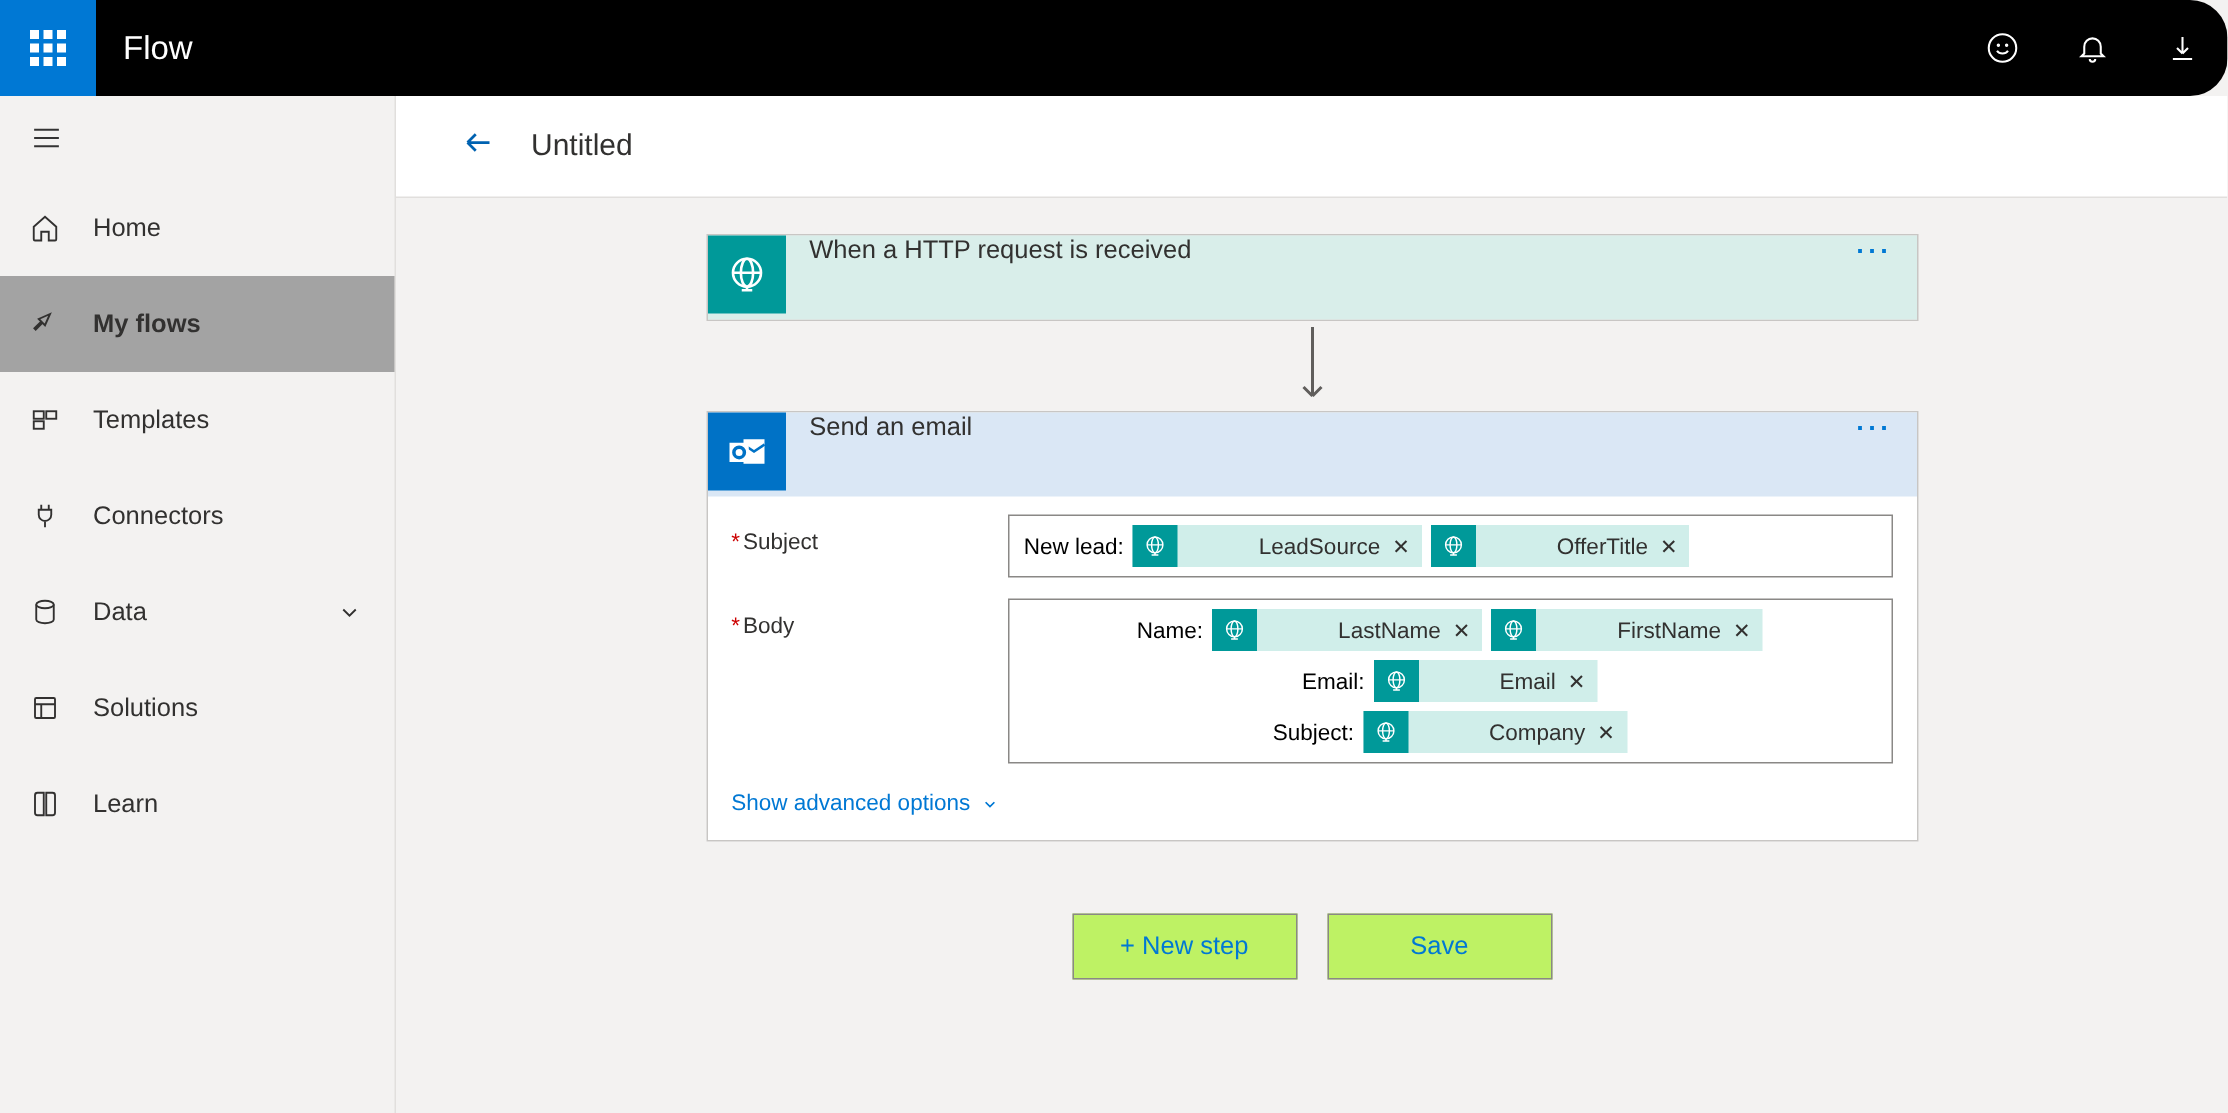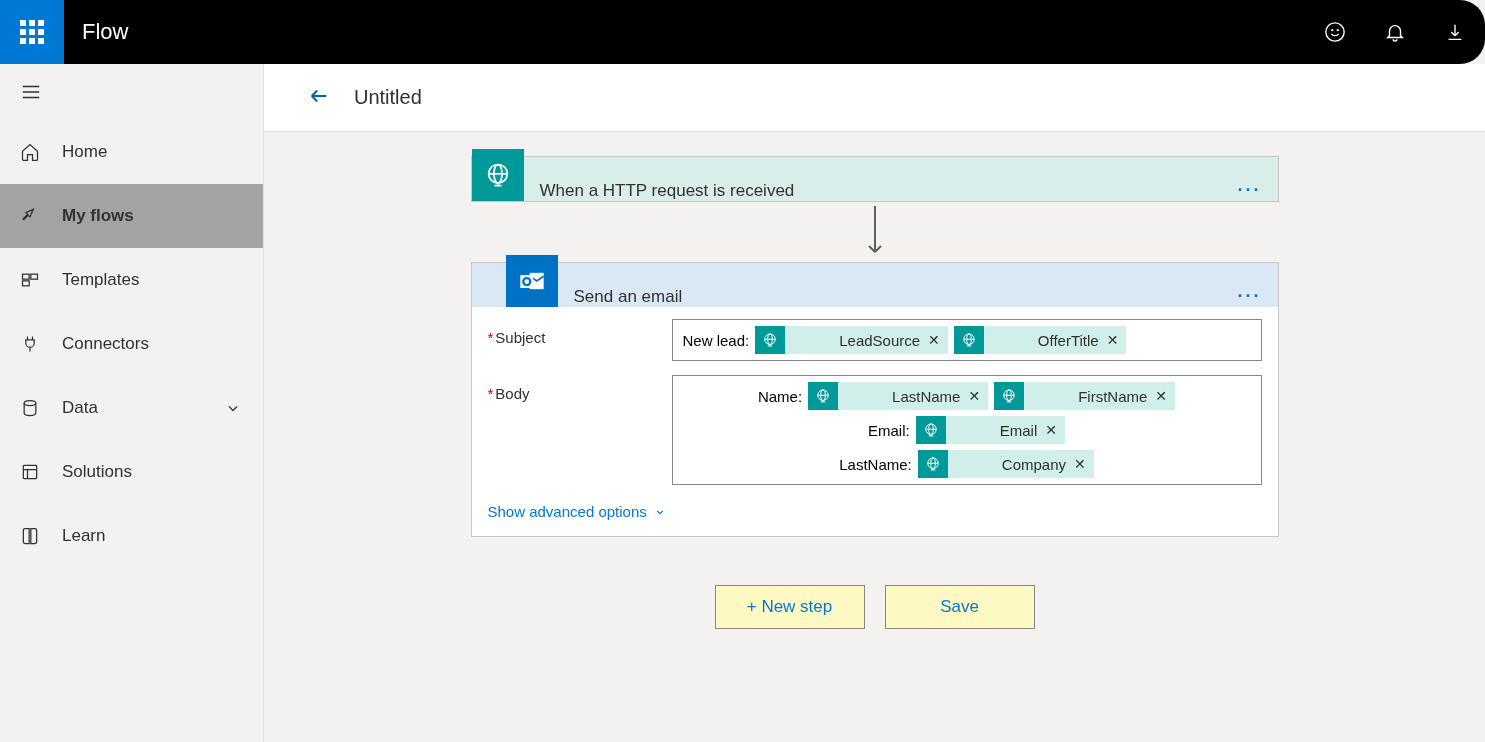--- a/index.html
+++ b/index.html
@@ -19,23 +19,23 @@
   .nav-item { height: 64px; display: flex; align-items: center; padding-left: 20px; gap: 22px; font-size: 17px; color: #323130; cursor: pointer; }
   .nav-item.active { background: #a3a3a3; font-weight: 600; }
   .nav-item svg { width: 20px; height: 20px; stroke: #323130; fill: none; stroke-width: 1.5; }
   .nav-item .chev { margin-left: auto; margin-right: 20px; }
   .main { flex: 1; display: flex; flex-direction: column; }
   .titlebar { height: 68px; background: #fff; border-bottom: 1px solid #e1dfdd; display: flex; align-items: center; padding-left: 44px; gap: 24px; }
   .back-arrow svg { width: 22px; height: 22px; stroke: #0062b1; fill: none; stroke-width: 2; }
   .flow-title { font-size: 20px; color: #323130; }
   .canvas { flex: 1; overflow: auto; padding: 24px 16px; }
   .card { width: 808px; margin: 0 auto; border: 1px solid #c8c6c4; background: #fff; }
-  .card-header { height: 44px; display: flex; align-items: flex-end; }
+  .card-header { height: 56px; display: flex; align-items: flex-start; }
   .card-trigger .card-header { background: #d9eeea; }
-  .card-action .card-header { background: #dae7f5; padding-left: 34px; }
+  .card-action .card-header { background: #dae7f5; }
   .card-icon { width: 52px; height: 52px; display: flex; align-items: center; justify-content: center; }
   .card-trigger .card-icon { background: #009999; }
   .card-action .card-icon { background: #0072c6; }
   .card-icon svg { width: 28px; height: 28px; fill: #fff; }
   .card-title { font-size: 17px; padding-left: 16px; color: #323130; }
   .card-menu { margin-left: auto; margin-right: 16px; color: #0078d4; letter-spacing: 2px; font-weight: bold; font-size: 18px; }
   .arrow-down { display: flex; justify-content: center; height: 60px; align-items: center; }
   .arrow-down svg { width: 28px; height: 56px; stroke: #605e5c; fill: none; stroke-width: 2; }
   .form-body { padding: 12px 16px 8px 16px; }
   .form-row { display: flex; align-items: flex-start; margin-bottom: 14px; }
@@ -45,21 +45,21 @@
   .body-input { flex-direction: column; align-items: center; gap: 6px; }
   .body-line { display: flex; align-items: center; gap: 6px; flex-wrap: wrap; }
   .token { display: inline-flex; align-items: center; background: #d0eeea; height: 28px; }
   .token-icon { width: 30px; height: 28px; background: #009999; display: flex; align-items: center; justify-content: center; }
   .token-icon svg { width: 18px; height: 18px; fill: #fff; }
   .token-label { padding: 0 8px 0 10px; font-size: 15px; color: #323130; margin-left: 44px; }
   .token-x { padding: 0 8px 0 0; color: #323130; font-size: 14px; cursor: pointer; }
   .adv-link { color: #0078d4; font-size: 15px; cursor: pointer; display: inline-flex; align-items: center; gap: 6px; padding: 4px 0 8px 0; }
   .adv-link svg { width: 14px; height: 14px; stroke: #0078d4; fill: none; stroke-width: 2; }
   .footer-buttons { display: flex; justify-content: center; gap: 20px; margin-top: 48px; }
-  .btn { min-width: 150px; height: 44px; border: 1px solid #8a8886; background: #fef9c3; display: flex; align-items: center; justify-content: center; font-size: 17px; color: #0078d4; cursor: pointer; }
+  .btn { min-width: 150px; height: 44px; border: 1px solid #8a8886; background: #bef264; display: flex; align-items: center; justify-content: center; font-size: 17px; color: #0078d4; cursor: pointer; }
 </style>
 </head>
 <body>
 
 <div class="topbar">
   <div class="waffle">
     <div class="waffle-grid">
       <span></span>
         <span></span>
         <span></span>
@@ -273,21 +273,21 @@
                         <ellipse cx="12" cy="11" rx="3" ry="7" fill="none" stroke="#fff" stroke-width="1.3"></ellipse>
                         <path d="M5 11h14" stroke="#fff" stroke-width="1.3"></path>
                         <path d="M9 20h6m-3-2v2" stroke="#fff" stroke-width="1.3"></path>
                       </svg>
                     </span>
                     <span class="token-label">Email</span>
                     <span class="token-x">✕</span>
                   </span>
                 </div>
                 <div class="body-line">
-                  <span>LastName:</span>
+                  <span>Subject:</span>
                   <span class="token">
                     <span class="token-icon">
                       <svg viewBox="0 0 24 24">
                         <circle cx="12" cy="11" r="7" fill="none" stroke="#fff" stroke-width="1.3"></circle>
                         <ellipse cx="12" cy="11" rx="3" ry="7" fill="none" stroke="#fff" stroke-width="1.3"></ellipse>
                         <path d="M5 11h14" stroke="#fff" stroke-width="1.3"></path>
                         <path d="M9 20h6m-3-2v2" stroke="#fff" stroke-width="1.3"></path>
                       </svg>
                     </span>
                     <span class="token-label">Company</span>

